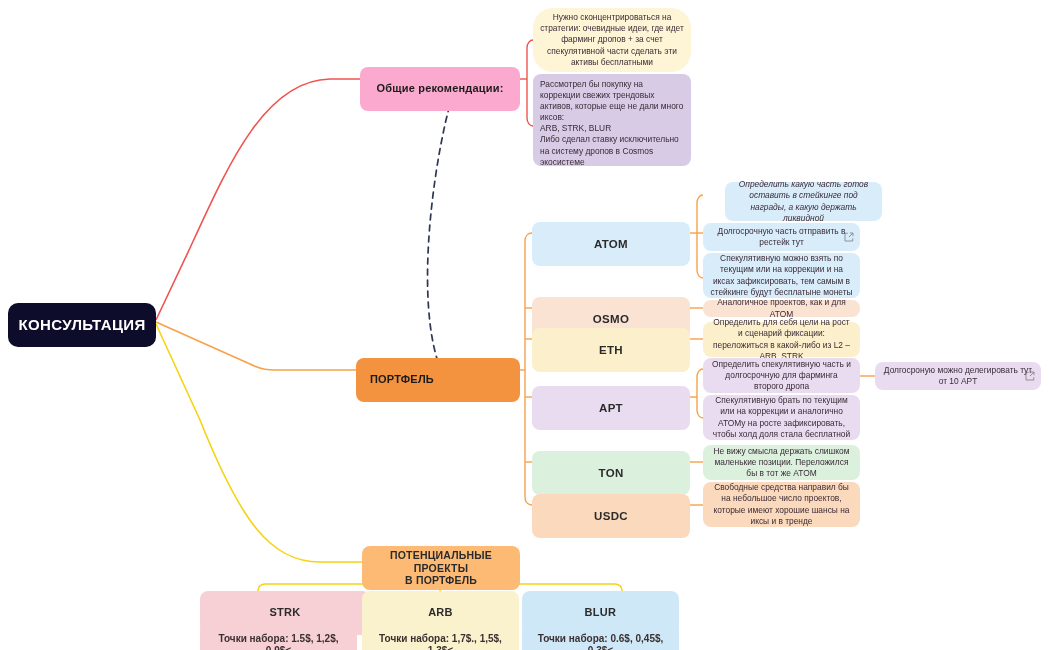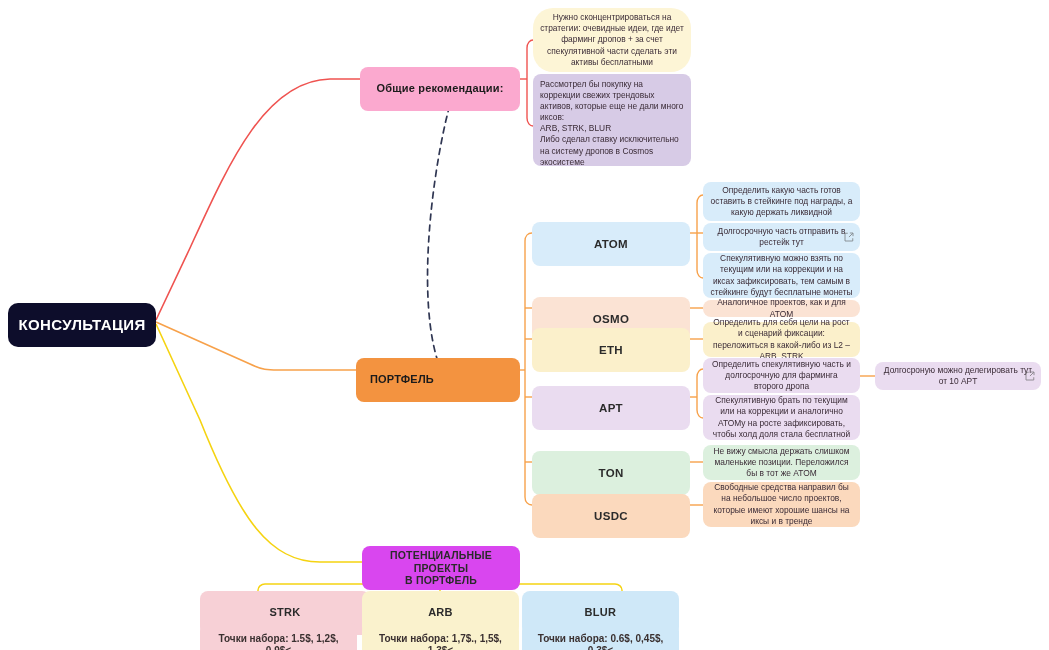--- a/index.html
+++ b/index.html
@@ -34,21 +34,21 @@
     border-radius:10px;
   }
   .lvl1{
     font-weight:bold;
     font-size:11px;
     color:#1b1b1b;
     letter-spacing:.2px;
   }
   .pink{background:#fba9cf;}
   .orange{background:#f39340;}
-  .yellowbig{background:#d946ef;color:#2a2a2a;}
+  .yellowbig{background:#fdba74;color:#2a2a2a;}
 
   .asset{
     font-weight:bold;
     font-size:11.5px;
     color:#2b2b2b;
     letter-spacing:.3px;
     justify-content:center;
   }
   .note{
     font-size:8.4px;
@@ -174,21 +174,21 @@
 Либо сделал ставку исключительно на систему дропов в Cosmos экосистеме</span>
   </div>
 
   <div class="node lvl1 orange" style="left:356px;top:358px;width:164px;height:24px;justify-content:flex-start;padding-left:14px;">
     <span>ПОРТФЕЛЬ</span>
   </div>
 
   <div class="node asset c-blue" style="left:532px;top:222px;width:158px;height:22px;">
     <span>ATOM</span>
   </div>
-  <div class="node note c-blue" style="left:703px;top:182px;width:157px;height:39px;">
+  <div class="node note c-blue" style="left:725px;top:182px;width:157px;height:39px;font-style:italic;">
     <span>Определить какую часть готов оставить в стейкинге под награды, а какую держать ликвидной</span>
   </div>
   <div class="node note c-blue" style="left:703px;top:223px;width:157px;height:28px;">
     <span>Долгосрочную часть отправить в рестейк тут</span>
     <span class="extlink">
       <svg viewBox="0 0 12 12" width="10" height="10">
         <path d="M4.5 1.5H1.2v9.3h9.3V7.5" fill="none" stroke="#555" stroke-width="1.1"></path>
         <path d="M7 1.2h3.8V5" fill="none" stroke="#555" stroke-width="1.1"></path>
         <path d="M10.6 1.4L5.9 6.1" fill="none" stroke="#555" stroke-width="1.1"></path>
       </svg>

